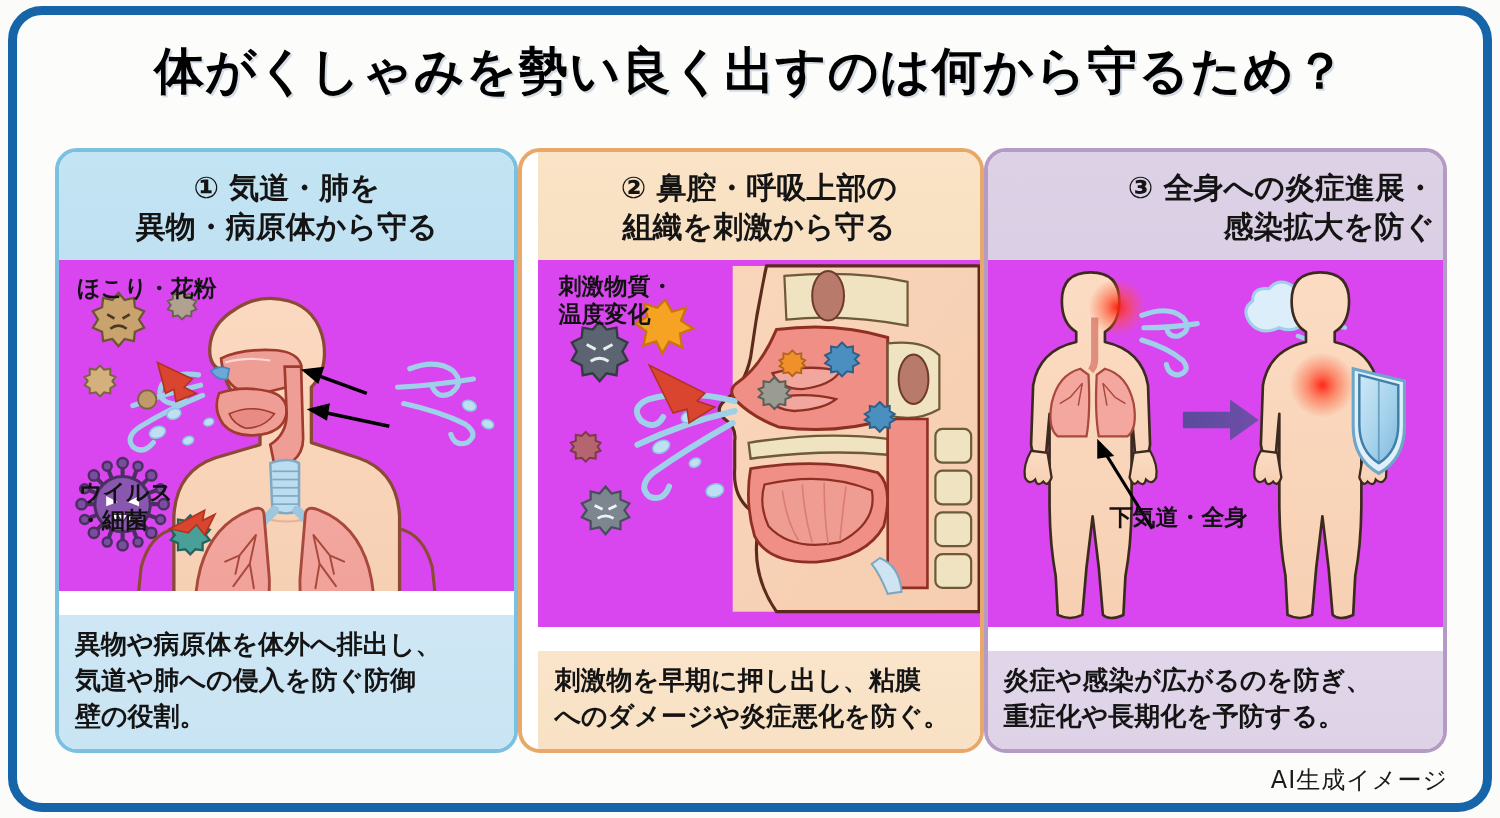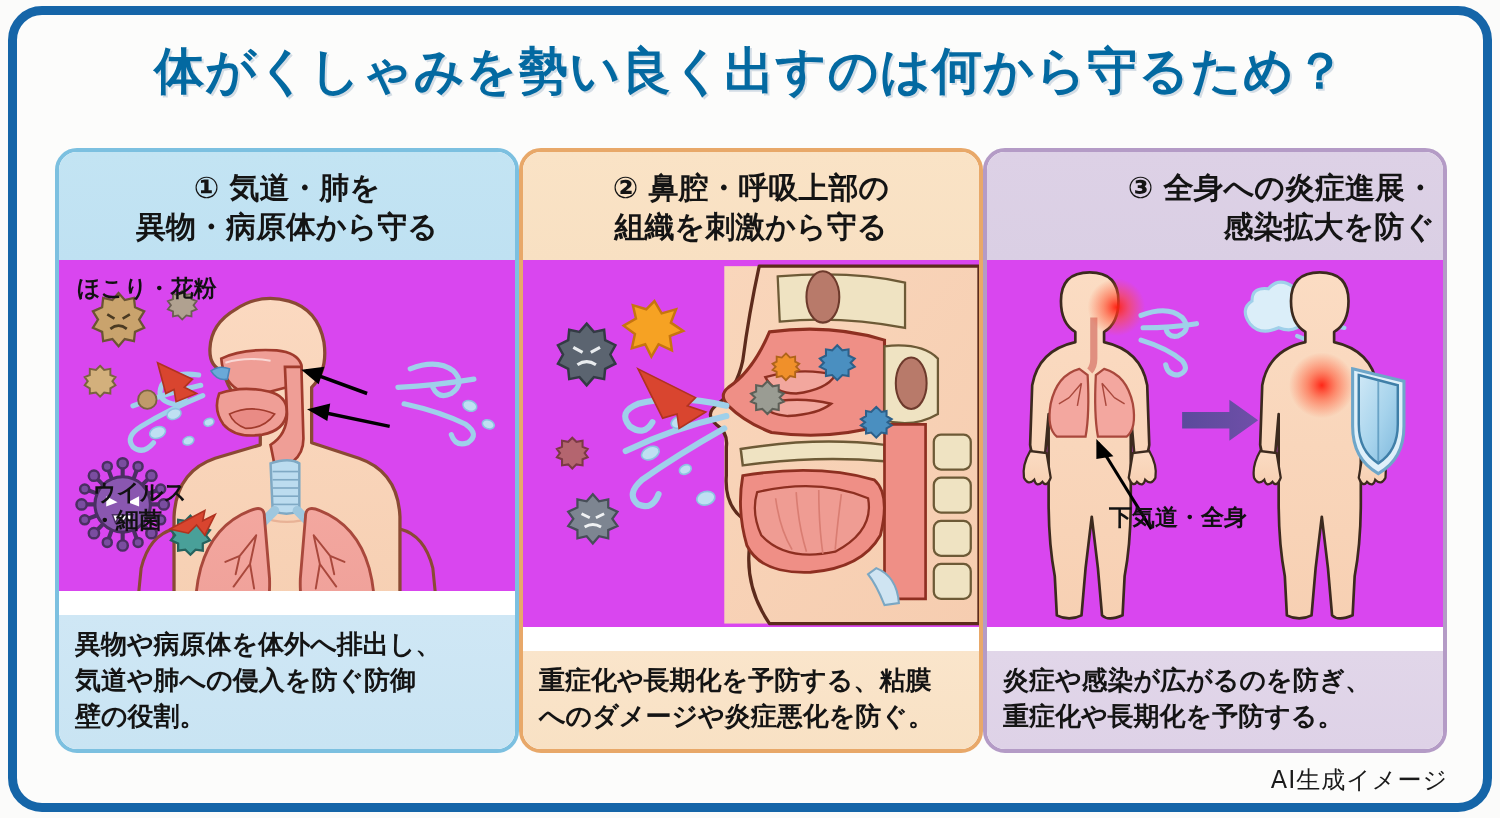--- a/index.html
+++ b/index.html
@@ -23,21 +23,21 @@
     border-radius: 34px;
     background: #fcfcfb;
   }
   .title {
     position: absolute;
     left: 0; top: 38px;
     width: 1500px;
     text-align: center;
     font-size: 50px;
     font-weight: bold;
-    color: #0369a1;
+    color: #000000;
     letter-spacing: 1px;
     text-shadow: 2px 2px 0 rgba(120,150,180,0.30);
     white-space: nowrap;
   }
   
   .panels {
     position: absolute;
     left: 55px; top: 148px;
     width: 1392px; height: 605px;
     display: flex;
@@ -48,21 +48,21 @@
     height: 605px;
     border-radius: 22px;
     border: 4px solid #000;
     background: #ffffff;
     overflow: hidden;
     position: relative;
     display: flex;
     flex-direction: column;
   }
   .panel.blue   { border-color: #7cc0e0; }
-  .panel.orange { border-color: #e8a869; }
+  .panel.orange { border-color: #e8a869; padding-left: 16px; }
   .panel.purple { border-color: #b49bc6; }
 
   .p-head {
     flex: 0 0 auto;
     padding: 16px 8px 14px 8px;
     text-align: center;
     font-size: 30px;
     font-weight: bold;
     color: #141414;
     line-height: 1.30;
@@ -281,21 +281,21 @@
                      L-12,-15 L-5,-14 Z" fill="#49a099" stroke="#26635e" stroke-width="2.2"></path>
           </g>
 
           <g fill="#d9452f" stroke="#b03320" stroke-width="1.6">
             <polygon points="96,100 130,116 122,124 134,130 114,138 112,126 104,130"></polygon>
             <polygon points="108,262 142,244 140,254 152,248 142,268 134,258 126,266"></polygon>
           </g>
         </svg>
 
         <div class="lbl" style="left:18px; top:14px;">ほこり・花粉</div>
-        <div class="lbl" style="left:34px; top:218px;">ウイルス
+        <div class="lbl" style="left:20px; top:218px;">ウイルス
 ・細菌</div>
       </div>
       <div class="p-foot">異物や病原体を体外へ排出し、
 気道や肺への侵入を防ぐ防御
 壁の役割。</div>
     </div>
 
     <div class="panel orange">
       <div class="p-head">② 鼻腔・呼吸上部の
 組織を刺激から守る</div>
@@ -411,22 +411,24 @@
               <path d="M-11,-5 L-3,-1 M11,-5 L3,-1" stroke="#f0f2f4" stroke-width="2.8" fill="none"></path>
               <path d="M-8,8 Q0,3 8,8" stroke="#f0f2f4" stroke-width="2.8" fill="none"></path>
             </g>
           </g>
 
           <g fill="#d9452f" stroke="#b03320" stroke-width="1.6">
             <polygon points="112,106 168,134 160,142 178,148 152,164 150,150 136,154"></polygon>
           </g>
         </svg>
 
+        <div class="lbl" style="left:20px; top:12px;">刺激物質・
+温度変化</div>
       </div>
-      <div class="p-foot">重症化や長期化を予防する、粘膜
+      <div class="p-foot">刺激物を早期に押し出し、粘膜
 へのダメージや炎症悪化を防ぐ。</div>
     </div>
 
     <div class="panel purple">
       <div class="p-head">③ 全身への炎症進展・
 感染拡大を防ぐ</div>
       <div class="p-body">
         <svg class="illus" viewBox="0 0 444 360" preserveAspectRatio="xMidYMid meet">
           <defs>
             <radialGradient id="glow3">

